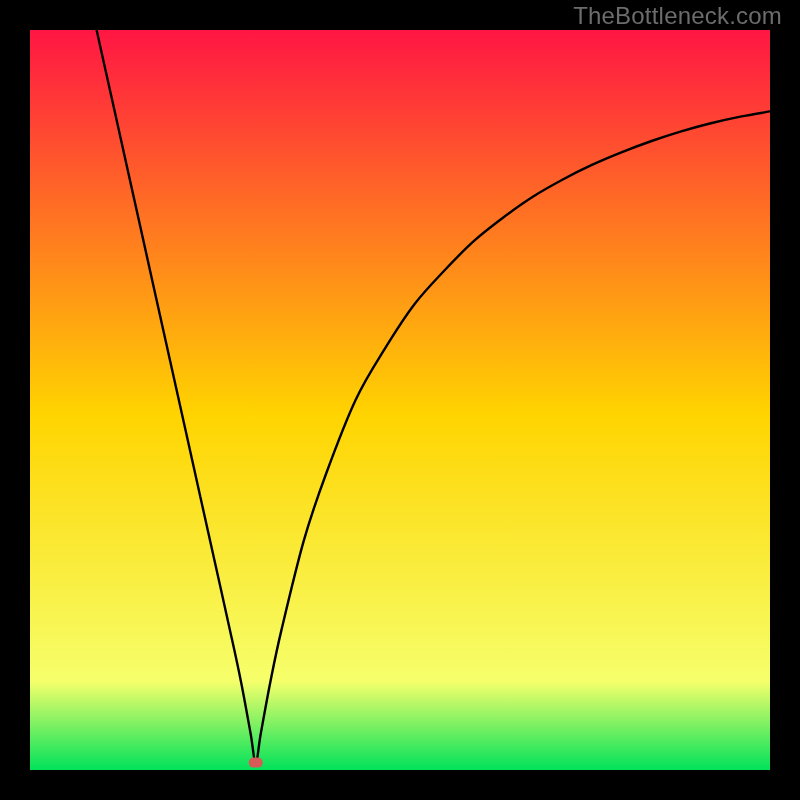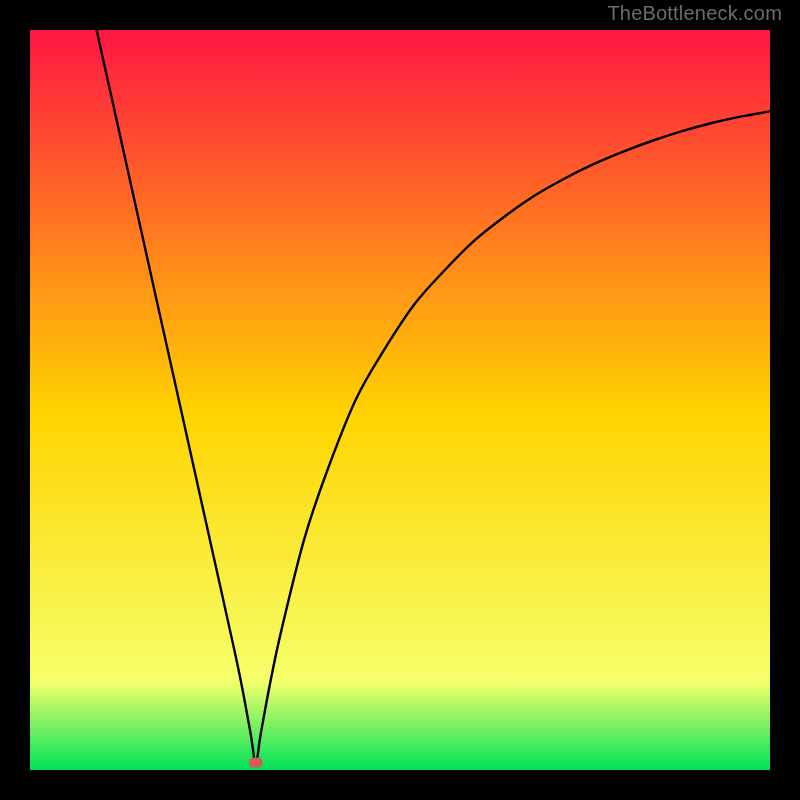--- a/index.html
+++ b/index.html
@@ -8,21 +8,21 @@
     width: 800px;
     height: 800px;
     background: #000;
     position: relative;
   }
   .watermark {
     position: absolute;
     top: 2px;
     right: 18px;
     font-family: Arial, Helvetica, sans-serif;
-    font-size: 20px;
+    font-size: 24px;
     color: #6c6c6c;
     font-weight: 400;
     letter-spacing: 0.2px;
   }
   .plot {
     position: absolute;
     left: 30px;
     top: 30px;
     width: 740px;
     height: 740px;

